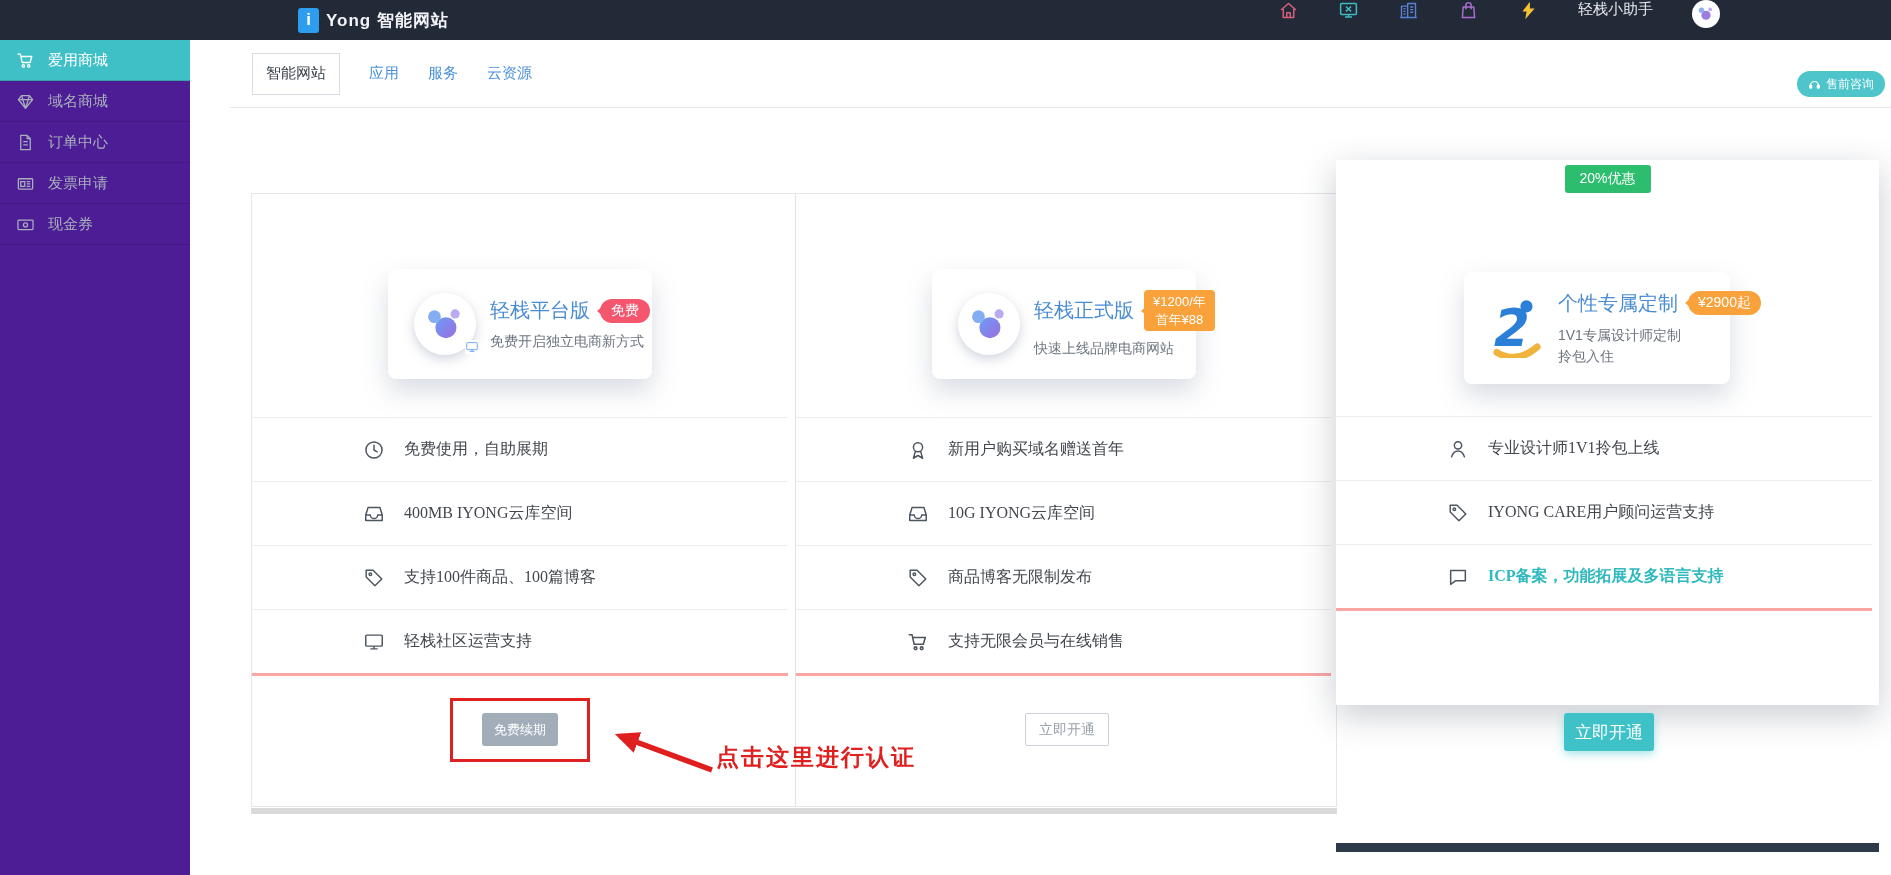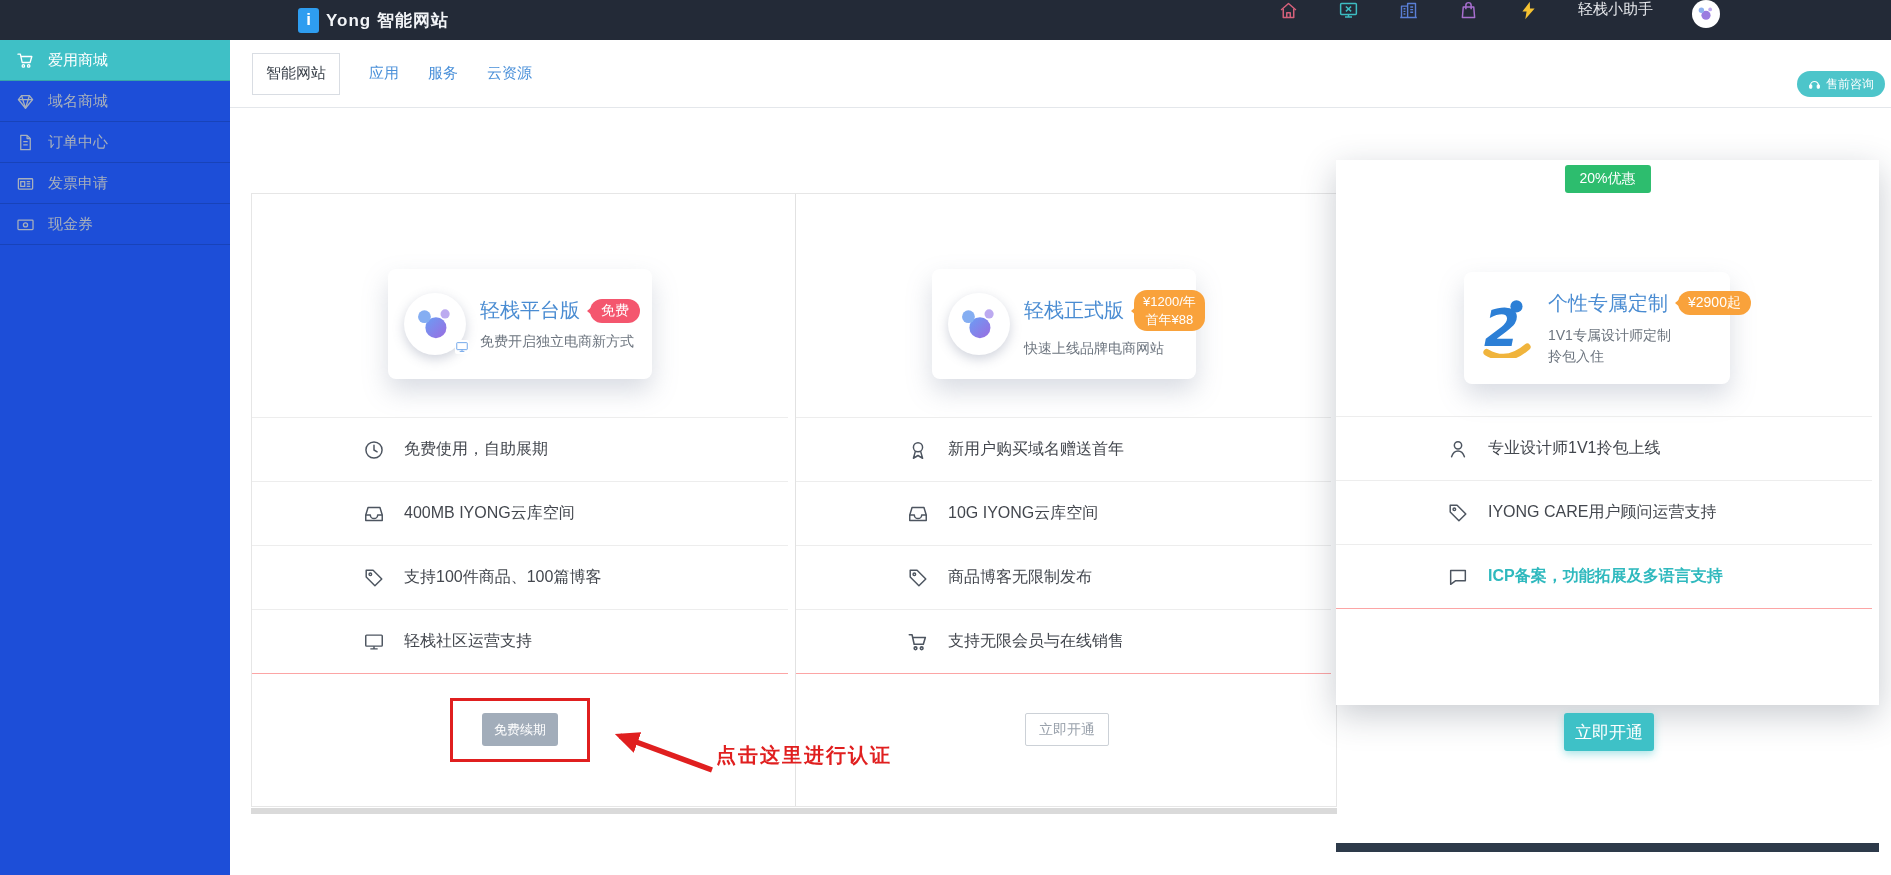--- a/index.html
+++ b/index.html
@@ -19,21 +19,21 @@
   .nav-right { position:absolute; left:1278px; top:0; height:48px; display:flex; align-items:flex-start; gap:39px; }
   .nav-ico { width:21px; height:21px; cursor:pointer; }
   .nav-ico svg { width:21px; height:21px; }
   .c-home { color:#d4607a; } .c-screen { color:#3dbdc2; } .c-build { color:#5a7fd6; }
   .c-bag { color:#a86fd0; } .c-bolt { color:#f5c232; }
   .assistant { color:#e8eaee; font-size:15px; cursor:pointer; }
   .avatar { width:28px; height:28px; border-radius:50%; background:#fff; display:flex;
             align-items:center; justify-content:center; cursor:pointer; }
 
   
-  .sidebar { position:absolute; top:40px; left:0; width:230px; bottom:0; background:#1d4ed8; z-index:20; }
+  .sidebar { position:absolute; top:40px; left:0; width:190px; bottom:0; background:#4c1d95; z-index:20; }
   .side-item { height:41px; display:flex; align-items:center; padding-left:16px; gap:13px;
                color:#a8b0bb; font-size:15px; cursor:pointer; border-bottom:1px solid rgba(0,0,0,.14); }
   .side-item svg { width:19px; height:19px; }
   .side-item.active { background:#3fc0c6; color:#fff; }
 
   
   .tabsrow { position:absolute; left:230px; top:40px; right:0; height:68px; background:#fff;
              border-bottom:1px solid #e4e7eb; display:flex; align-items:center; z-index:5; }
   .tab-active { margin-left:22px; width:88px; height:42px; border:1px solid #d9dde3;
                 display:flex; align-items:center; justify-content:center;
@@ -47,62 +47,62 @@
   
   .pcontainer { position:absolute; left:251px; top:193px; width:1086px; height:614px;
                 border:1px solid #e6e6e6; background:#fff; z-index:1; }
   .gray-strip { position:absolute; left:251px; top:808px; width:1086px; height:6px; background:#dadada; z-index:1; }
   .vdivider { position:absolute; left:543px; top:0; bottom:0; width:1px; background:#e2e2e2; }
   .pcol { position:absolute; top:0; bottom:0; }
   .pcol1 { left:0; width:543px; } .pcol2 { left:544px; width:542px; }
 
   .header-card { position:absolute; top:75px; left:136px; width:264px; height:110px; border-radius:8px;
                  background:#fff; box-shadow:0 12px 26px rgba(120,130,155,.28);
-                 display:flex; align-items:center; padding:0 16px; gap:14px; }
+                 display:flex; align-items:center; padding:0 26px; gap:14px; }
   .logo-circle { width:62px; height:62px; border-radius:50%; background:#fff; flex:none;
                  box-shadow:0 4px 12px rgba(100,110,140,.3); display:flex; align-items:center;
                  justify-content:center; position:relative; }
   .logo-circle svg.mickey { width:44px; height:44px; }
   .logo-monitor-badge { position:absolute; right:-3px; bottom:1px; color:#6aa3e8; background:#fff; border-radius:2px; }
   .logo-monitor-badge svg { width:14px; height:14px; }
   .hc-right { display:flex; flex-direction:column; }
   .hc-titlerow { display:flex; align-items:center; gap:10px; }
   .hc-title { font-size:20px; color:#4a8cd2; white-space:nowrap; }
   .hc-sub { font-size:14px; color:#6d757f; margin-top:9px; white-space:nowrap; }
   .badge-free { position:relative; background:#f4566e; color:#fff; font-size:14px; padding:3px 11px;
                 border-radius:12px; white-space:nowrap; }
   .badge-free::before, .badge-orange::before, .badge-pill-orange::before {
     content:""; position:absolute; left:-8px; top:50%; margin-top:-5px;
     border:5px solid transparent; border-right:6px solid #f4566e; }
   .badge-orange { position:relative; background:#f9a23b; color:#fff; font-size:13px; line-height:1.35;
-                  padding:3px 9px; border-radius:13px; text-align:center; white-space:nowrap; }
+                  padding:3px 9px; border-radius:4px; text-align:center; white-space:nowrap; }
   .badge-orange::before { border-right-color:#f9a23b; }
   .badge-pill-orange { position:relative; background:#f9a23b; color:#fff; font-size:14px;
                        padding:3px 10px; border-radius:12px; white-space:nowrap; }
   .badge-pill-orange::before { border-right-color:#f9a23b; }
 
-  .features { position:absolute; top:223px; left:0; right:7px; border-bottom:1px solid #fca5a5; }
+  .features { position:absolute; top:223px; left:0; right:7px; border-bottom:3px solid #fca5a5;font-family:Liberation Serif, serif; }
   .feat { height:64px; border-top:1px solid #ededed; display:flex; align-items:center; padding-left:111px; }
   .feat .ficon { width:22px; height:22px; color:#4d5560; margin-right:19px; flex:none; }
   .feat .ficon svg { width:22px; height:22px; }
   .feat .ftxt { font-size:16px; color:#43474e; }
   .ftxt.teal { color:#2fb9be; font-weight:bold; }
 
   .btn-free { position:absolute; left:230px; top:519px; width:76px; height:33px; background:#a2adba;
               color:#fff; font-size:13px; border:none; border-radius:3px; cursor:pointer;
               font-family:inherit; }
   .red-rect { position:absolute; left:198px; top:504px; width:140px; height:64px;
               border:3px solid #e01f1f; }
   .btn-outline { position:absolute; left:229px; top:519px; width:84px; height:33px; background:#fff;
                  color:#9aa2ac; font-size:14px; border:1px solid #ccd1d7; border-radius:2px;
                  cursor:pointer; font-family:inherit; }
 
   
   .ann-arrow { position:absolute; left:600px; top:720px; width:118px; height:56px; z-index:25; }
-  .ann-text { position:absolute; left:716px; top:742px; font-size:20px; font-weight:bold;
+  .ann-text { position:absolute; left:716px; top:742px; font-size:23px; font-weight:bold;
               color:#e01f1f; letter-spacing:2px; z-index:25; white-space:nowrap; }
 
   
   .panel3 { position:absolute; left:1336px; top:160px; width:543px; height:545px; background:#fff;
             box-shadow:0 10px 32px rgba(40,50,70,.25); z-index:10; }
   .dark-strip { position:absolute; left:1336px; top:843px; width:543px; height:9px; background:#2d3a4a; z-index:11; }
   .badge-green { position:absolute; top:5px; left:50%; transform:translateX(-50%); background:#2dbd6e;
                  color:#fff; font-size:14px; padding:5px 15px; border-radius:3px; white-space:nowrap; }
   .panel3 .header-card { top:112px; left:128px; width:266px; height:112px; }
   .logo-two { width:54px; height:60px; flex:none; }

